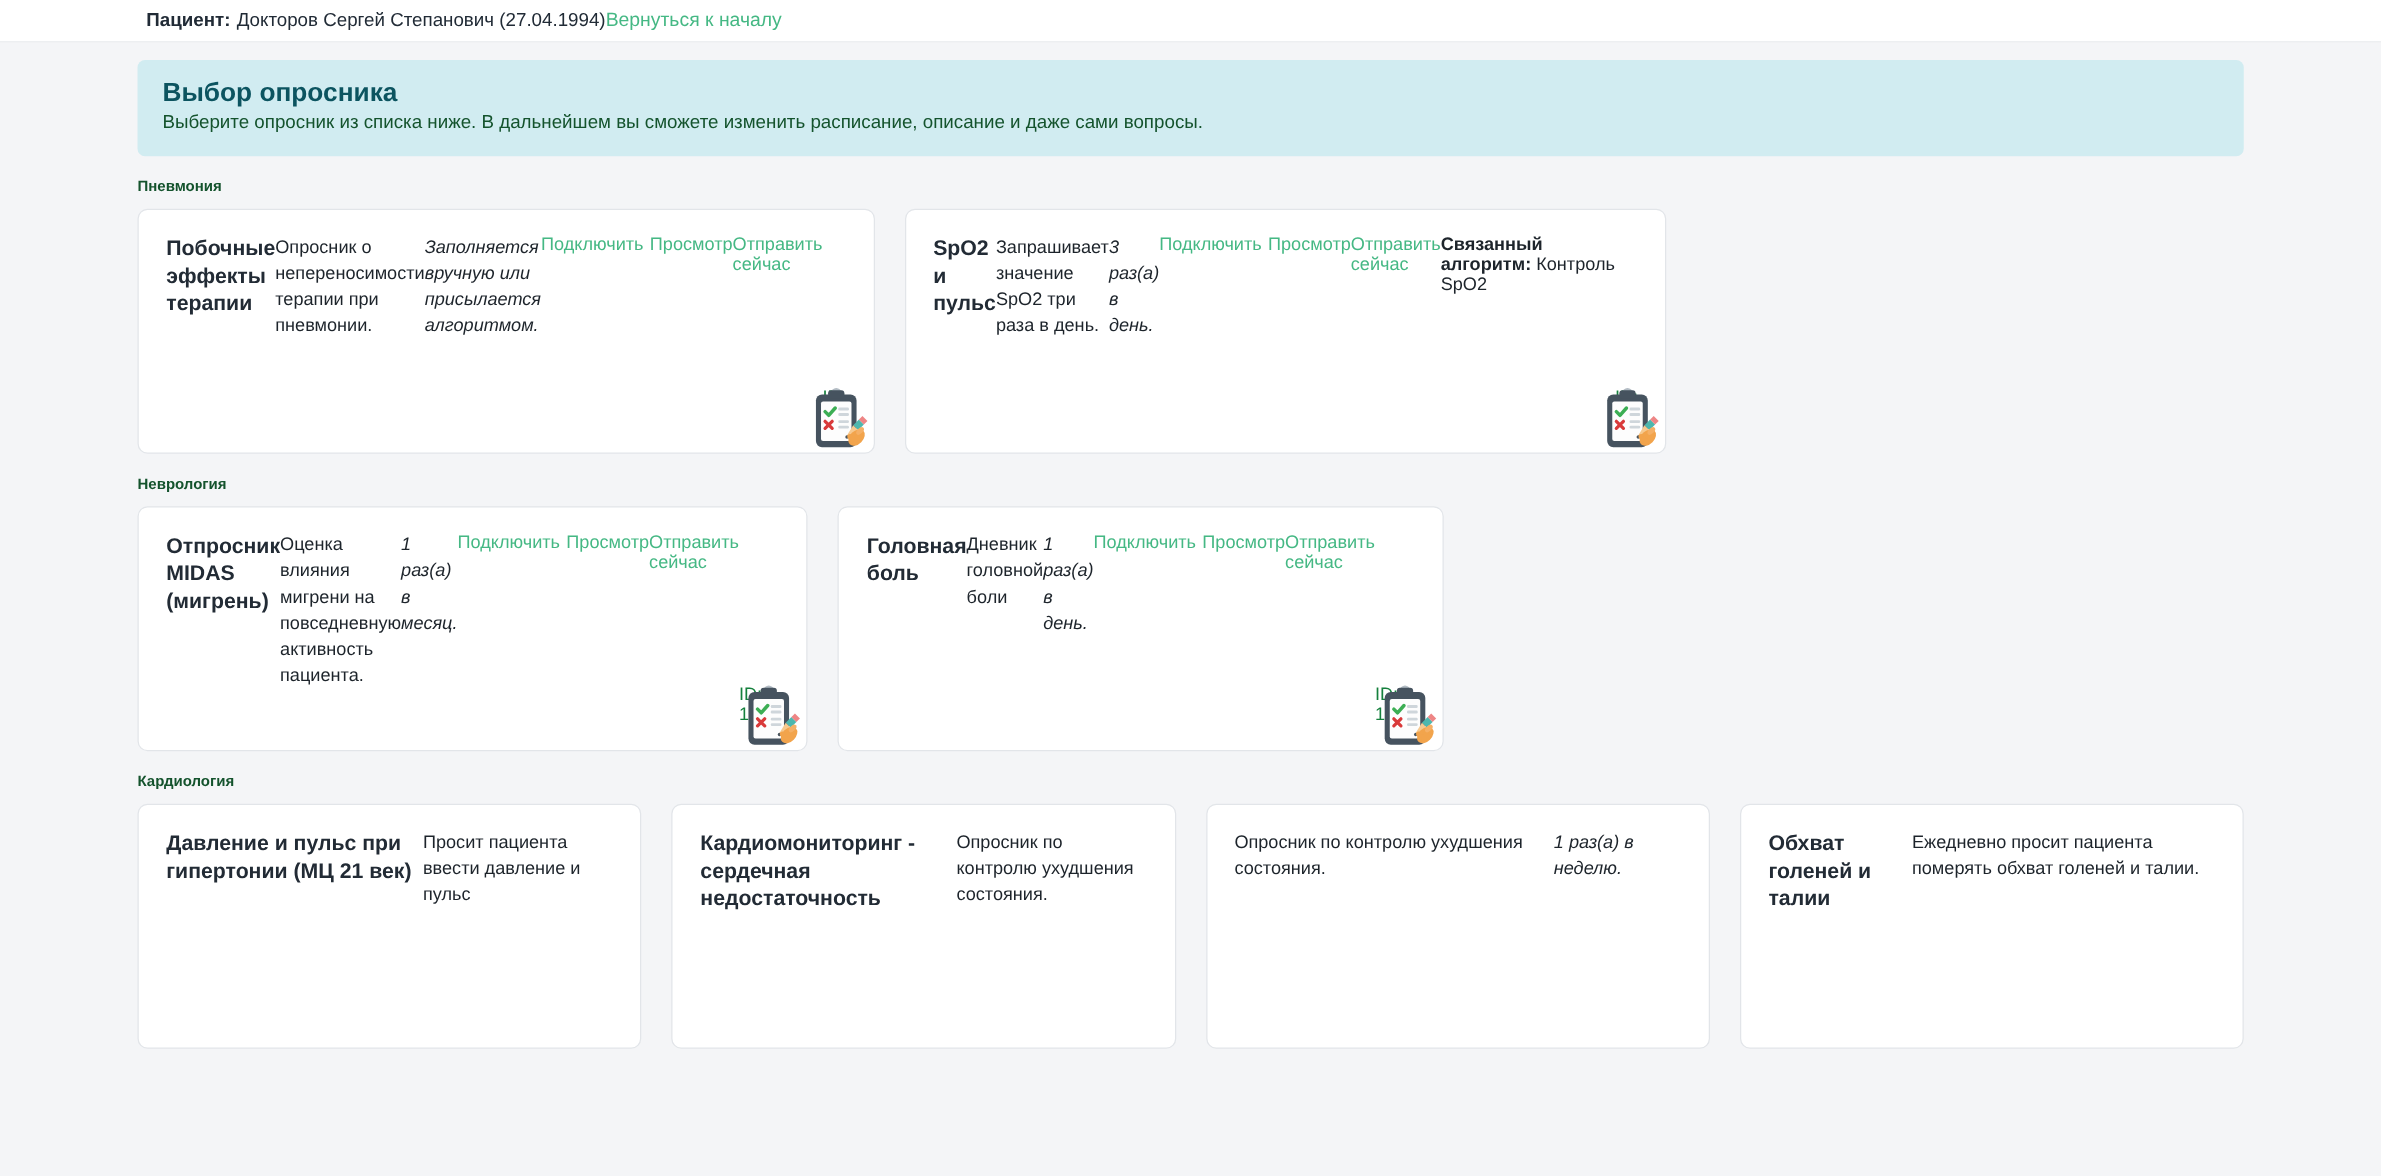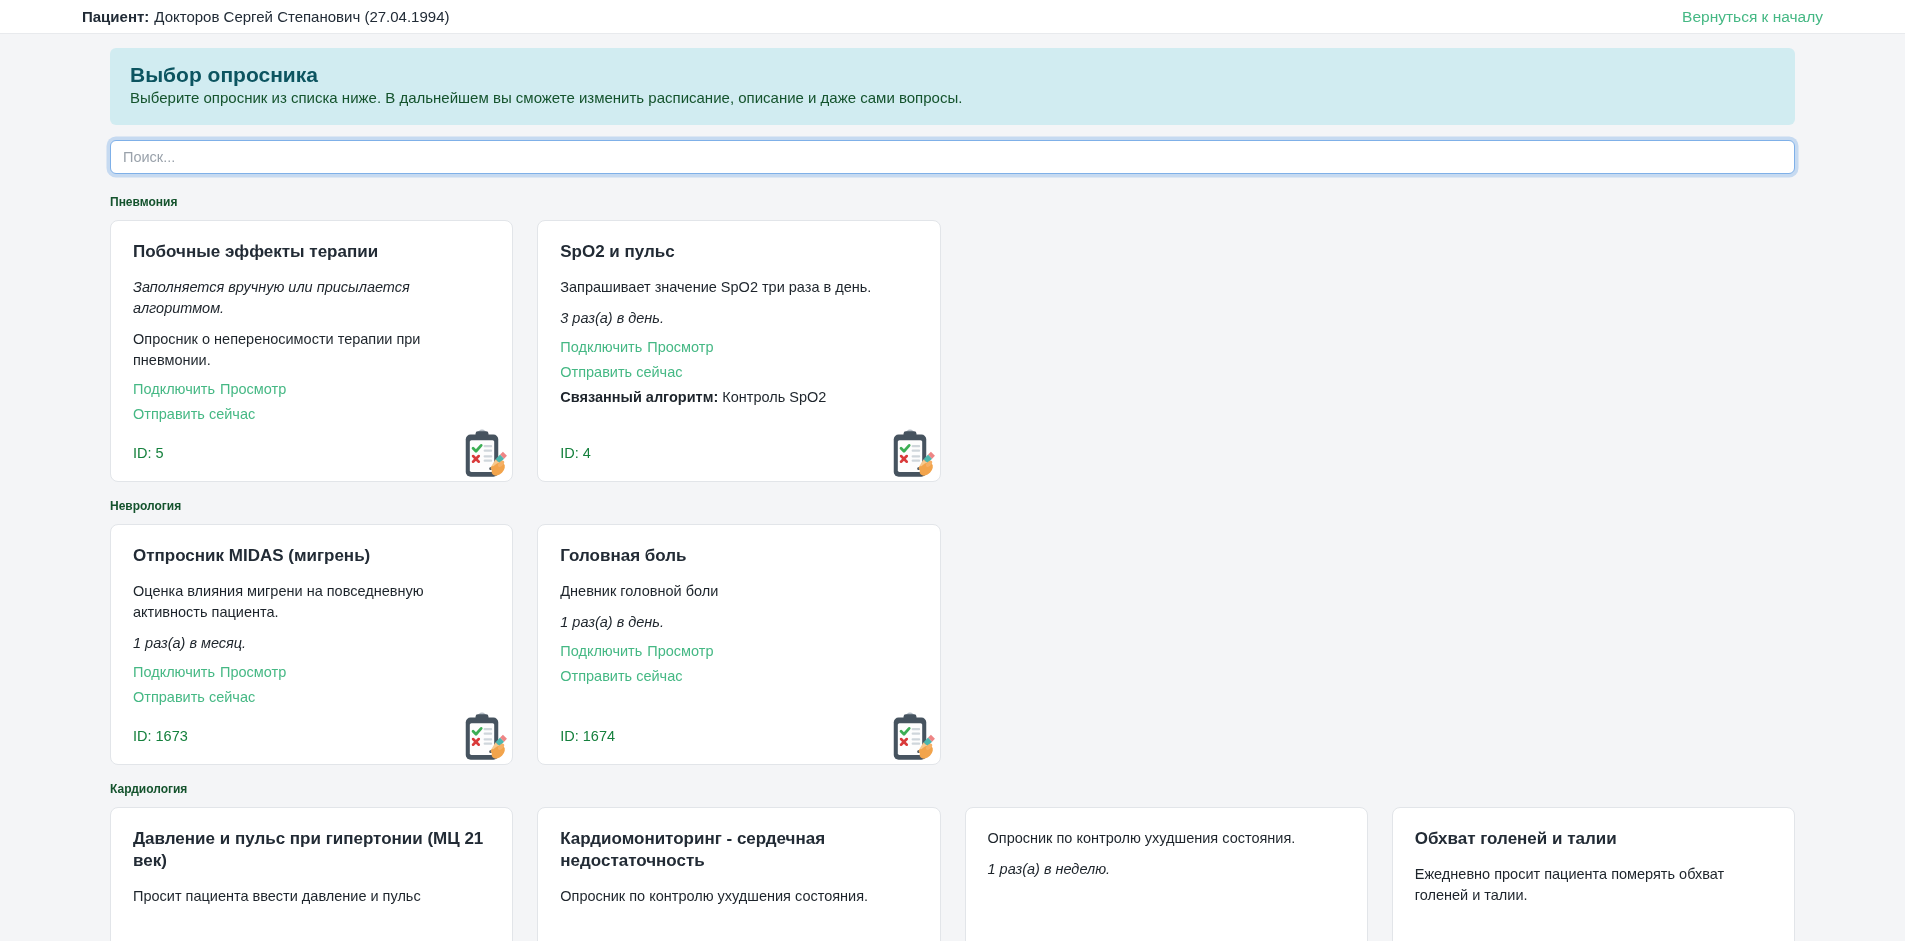--- a/index.html
+++ b/index.html
@@ -5,22 +5,22 @@
   * { box-sizing: border-box; margin: 0; padding: 0; }
   html, body {
     width: 1905px; height: 941px; overflow: hidden;
     background: #f4f5f7;
     font-family: "Liberation Sans", "DejaVu Sans", sans-serif;
     color: #212b36;
   }
   
   .topbar {
     height: 34px; background: #ffffff; border-bottom: 1px solid #e8eaed;
-    display: flex; align-items: center; justify-content: space-between;
-    padding: 0 82px; font-size: 15px;
+    display: flex; align-items: center; justify-content: flex-start;
+    padding: 0 117px; font-size: 15px;
   }
   .patient-label { font-weight: 700; margin-right: 5px; }
   .back-link { color: #45b884; text-decoration: none; font-size: 15.5px; }
   
   .container { padding: 14px 110px 0 110px; }
   
   .alert-info {
     background: #d1ecf1; border-radius: 6px;
     padding: 15px 20px 17px 20px; margin-bottom: 15px;
   }
@@ -42,21 +42,21 @@
   }
   .card-grid {
     display: grid; grid-template-columns: repeat(4, 1fr);
     gap: 24px; align-items: stretch;
   }
   
   .q-card {
     position: relative; background: #fff;
     border: 1px solid #e2e5e9; border-radius: 8px;
     padding: 20px 22px 20px 22px;
-    display: flex; flex-direction: column;
+    display: flex; flex-direction: row;
     min-height: 196px;
   }
   .q-title {
     font-size: 17px; font-weight: 700; color: #222b35;
     line-height: 1.3; margin-bottom: 14px;
   }
   .q-line { font-size: 14.5px; line-height: 1.45; color: #1d242b; margin-bottom: 10px; }
   .q-line.italic { font-style: italic; }
   .q-links { font-size: 14.5px; margin-bottom: 9px; }
   .q-links a { color: #45b884; text-decoration: none; }
@@ -81,29 +81,28 @@
   </div>
   <a class="back-link" href="#">Вернуться к началу</a>
 </header>
 
 <main class="container">
   <div class="alert-info">
     <div class="alert-title">Выбор опросника</div>
     <div class="alert-text">Выберите опросник из списка ниже. В дальнейшем вы сможете изменить расписание, описание и даже сами вопросы.</div>
   </div>
 
-  <input class="search-input" type="text" autofocus="" placeholder="Поиск..." style="">
 
   <div id="sections">
       <div class="section-title">Пневмония</div>
       <div class="card-grid">
         <div class="q-card">
           <div class="q-title">Побочные эффекты терапии</div>
+          <div class="q-line">Опросник о непереносимости терапии при пневмонии.</div>
           <div class="q-line italic">Заполняется вручную или присылается алгоритмом.</div>
-          <div class="q-line">Опросник о непереносимости терапии при пневмонии.</div>
           <div class="q-links"><a href="#">Подключить</a><a href="#">Просмотр</a></div>
           <div class="q-links"><a href="#">Отправить сейчас</a></div>
           <div class="q-id">ID: 5</div>
           <svg class="q-icon" viewBox="0 0 64 64" xmlns="http://www.w3.org/2000/svg">
     <circle cx="32" cy="7" r="5.2" fill="#b3bcc4"></circle>
     <circle cx="32" cy="7" r="2.4" fill="#f4f5f7"></circle>
     <rect x="12" y="8" width="40" height="52" rx="6" fill="#46535f"></rect>
     <rect x="24" y="4" width="16" height="8" rx="3" fill="#46535f"></rect>
     <rect x="17" y="15" width="30" height="39" rx="2" fill="#fdfdfd"></rect>
     <path d="M21 25 l3.6 3.6 L31 21.4" fill="none" stroke="#3cae54" stroke-width="3.4" stroke-linecap="round" stroke-linejoin="round"></path>

